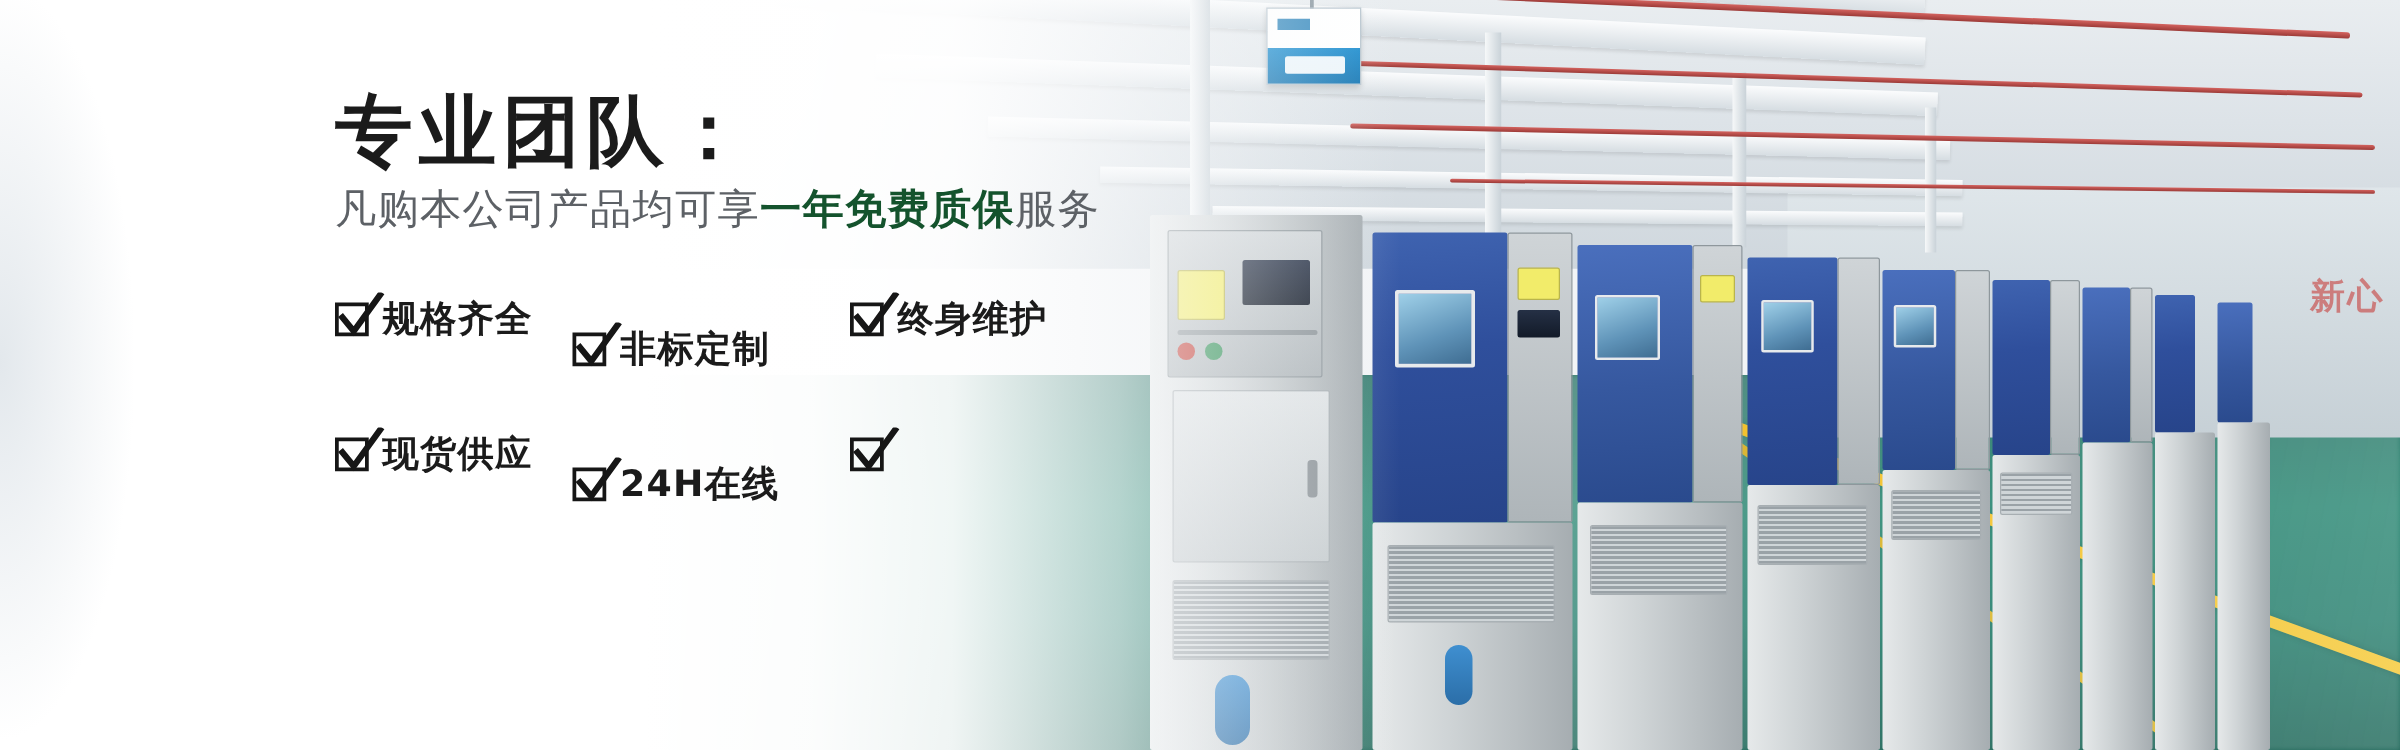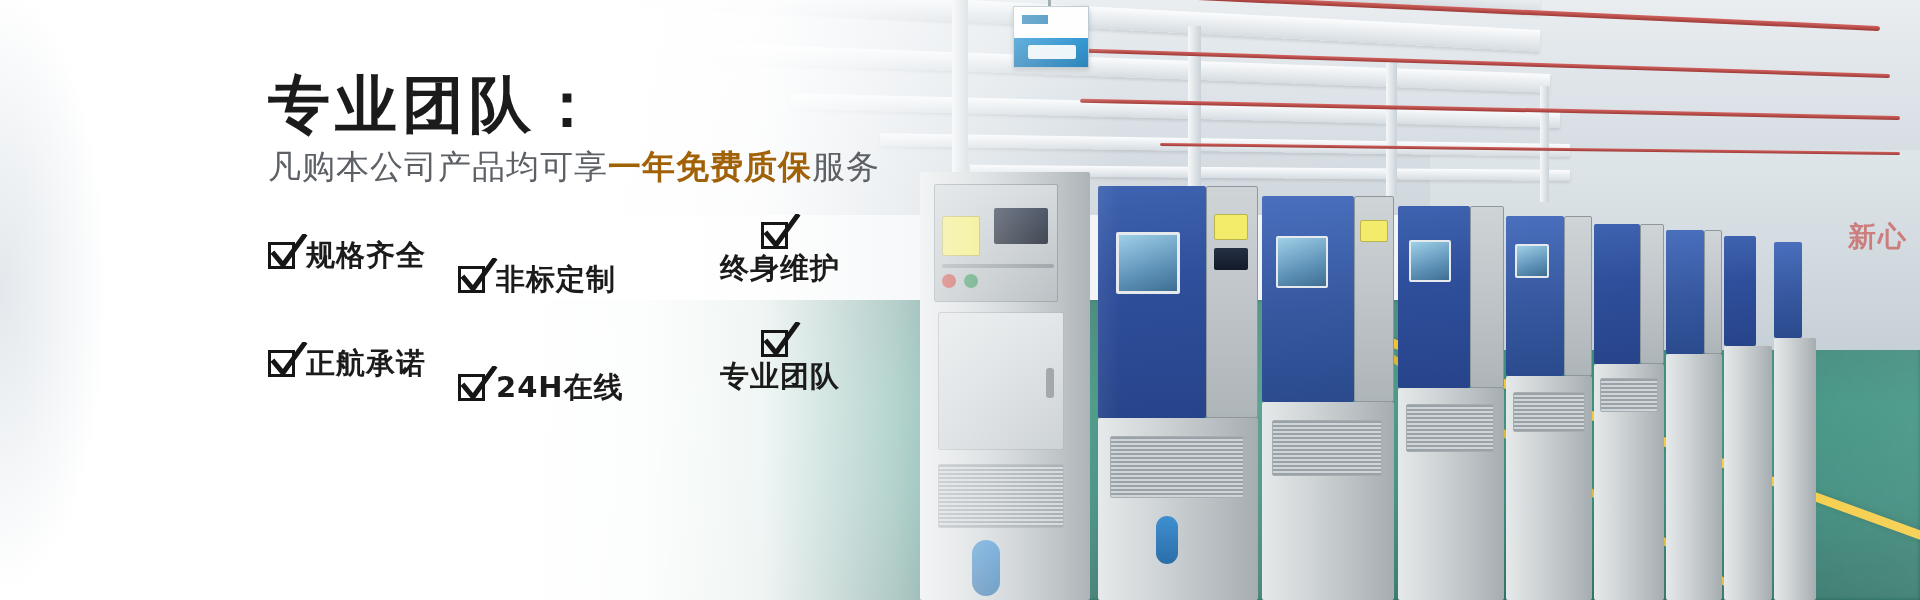--- a/index.html
+++ b/index.html
@@ -131,37 +131,37 @@
     font-size:62px; font-weight:bold; color:#1b1b1b; letter-spacing:5px;
     line-height:1.06; white-space:nowrap;
     font-family:"DejaVu Sans","Liberation Sans",sans-serif;
   }
 
   .subline {
     margin-top:10px; font-size:33px; color:#5d6166; letter-spacing:1px;
     white-space:nowrap; line-height:1.15;
     font-family:"Liberation Sans","DejaVu Sans",sans-serif;
   }
-  .subline .hl { color:#a16207; font-weight:bold; letter-spacing:1px; }
+  .subline .hl { color:#14532d; font-weight:bold; letter-spacing:1px; }
 
   .ribbon {
     margin-top:16px; display:inline-block; background:#1996d3;
     padding:9px 26px 11px 26px;
   }
   .ribbon span {
     font-size:35px; font-weight:bold; color:#ffffff; letter-spacing:4px;
     white-space:nowrap; font-family:"DejaVu Sans","Liberation Sans",sans-serif;
   }
 
   .features { margin-top:26px; }
   .frow { display:flex; align-items:center; margin-bottom:20px; }
   .fitem { display:flex; align-items:center; }
   .fitem.w1 { width:190px; }
   .fitem.w2 { width:222px;margin-top:48px; }
-  .fitem.w3 { width:200px;flex-direction:column; }
+  .fitem.w3 { width:200px; }
 
   .cbox {
     position:relative; width:27px; height:27px; border:3px solid #161616;
     flex:0 0 auto; margin-right:11px;
   }
   .cbox svg { position:absolute; left:-1px; top:-11px; }
 
   .flabel {
     font-size:29px; font-weight:bold; color:#1b1b1b; letter-spacing:1px;
     white-space:nowrap; font-family:"DejaVu Sans","Liberation Sans",sans-serif;
@@ -317,34 +317,33 @@
           <span class="flabel">终身维护</span>
         </div>
       </div>
       <div class="frow">
         <div class="fitem w1">
           <span class="cbox">
             <svg width="38" height="40" viewBox="0 0 38 40">
                 <path d="M4 20 L13 31 L34 2" fill="none" stroke="#161616" stroke-width="5" stroke-linecap="square"></path>
               </svg>
           </span>
-          <span class="flabel">正航承诺</span>
+          <span class="flabel">现货供应</span>
         </div>
         <div class="fitem w2">
           <span class="cbox">
             <svg width="38" height="40" viewBox="0 0 38 40">
                 <path d="M4 20 L13 31 L34 2" fill="none" stroke="#161616" stroke-width="5" stroke-linecap="square"></path>
               </svg>
           </span>
           <span class="flabel">24H在线</span>
         </div>
         <div class="fitem w3">
           <span class="cbox">
             <svg width="38" height="40" viewBox="0 0 38 40">
                 <path d="M4 20 L13 31 L34 2" fill="none" stroke="#161616" stroke-width="5" stroke-linecap="square"></path>
               </svg>
           </span>
-          <span class="flabel">专业团队</span>
         </div>
       </div>
     </div>
   </div>
 </div>
 
 </body></html>

